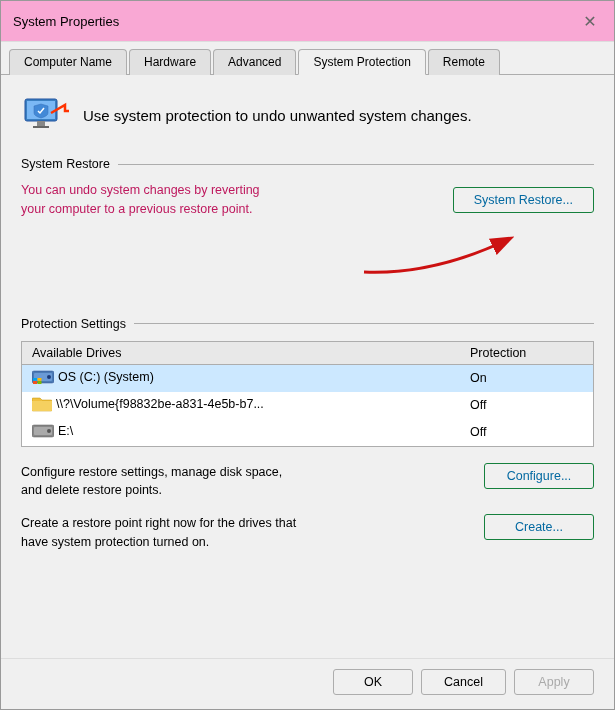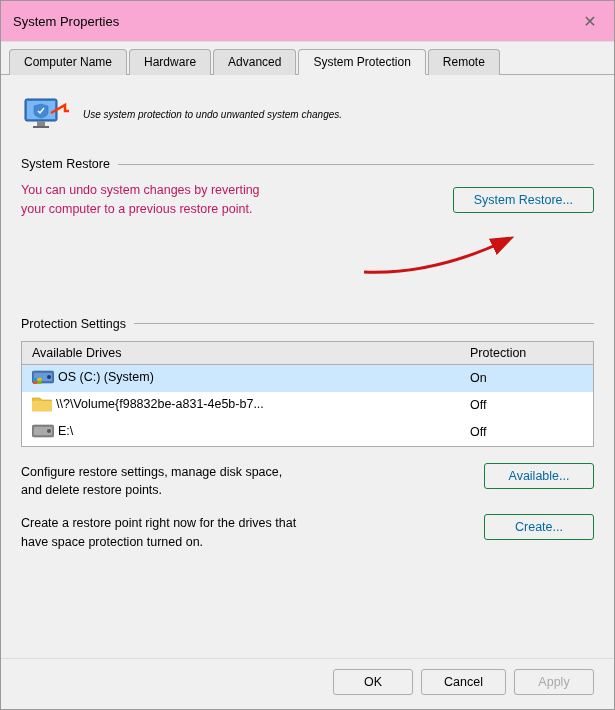--- a/index.html
+++ b/index.html
@@ -86,24 +86,23 @@
       align-items: center;
       margin-bottom: 18px;
     }
     .header-icon {
       width: 48px;
       height: 48px;
       margin-right: 14px;
       flex-shrink: 0;
     }
     .header-text {
-      font-size: 10px;
+      font-size: 15px;
       color: #000;
       line-height: 1.4;
-      font-style: italic;
     }
     .section-group {
       margin-bottom: 16px;
     }
     .section-label {
       display: flex;
       align-items: center;
       font-size: 12.5px;
       color: #000;
       margin-bottom: 10px;
@@ -325,26 +324,26 @@
             </td>
             <td>Off</td>
           </tr>
         </tbody>
       </table>
     </div>
 
     <div class="action-row" style="margin-top:5px;">
       <span class="action-text" style="white-space:pre-line;">Configure restore settings, manage disk space,
 and delete restore points.</span>
-      <button class="btn" style="min-width:110px;">Available...</button>
+      <button class="btn" style="min-width:110px;">Configure...</button>
     </div>
 
     <div class="action-row" style="margin-top:8px;">
       <span class="action-text" style="white-space:pre-line;">Create a restore point right now for the drives that
-have space protection turned on.</span>
+have system protection turned on.</span>
       <button class="btn" style="min-width:110px;">Create...</button>
     </div>
   </div>
 
   <div class="footer">
     <button class="footer-btn">OK</button>
     <button class="footer-btn">Cancel</button>
     <button class="footer-btn" disabled="">Apply</button>
   </div>
 </div>

